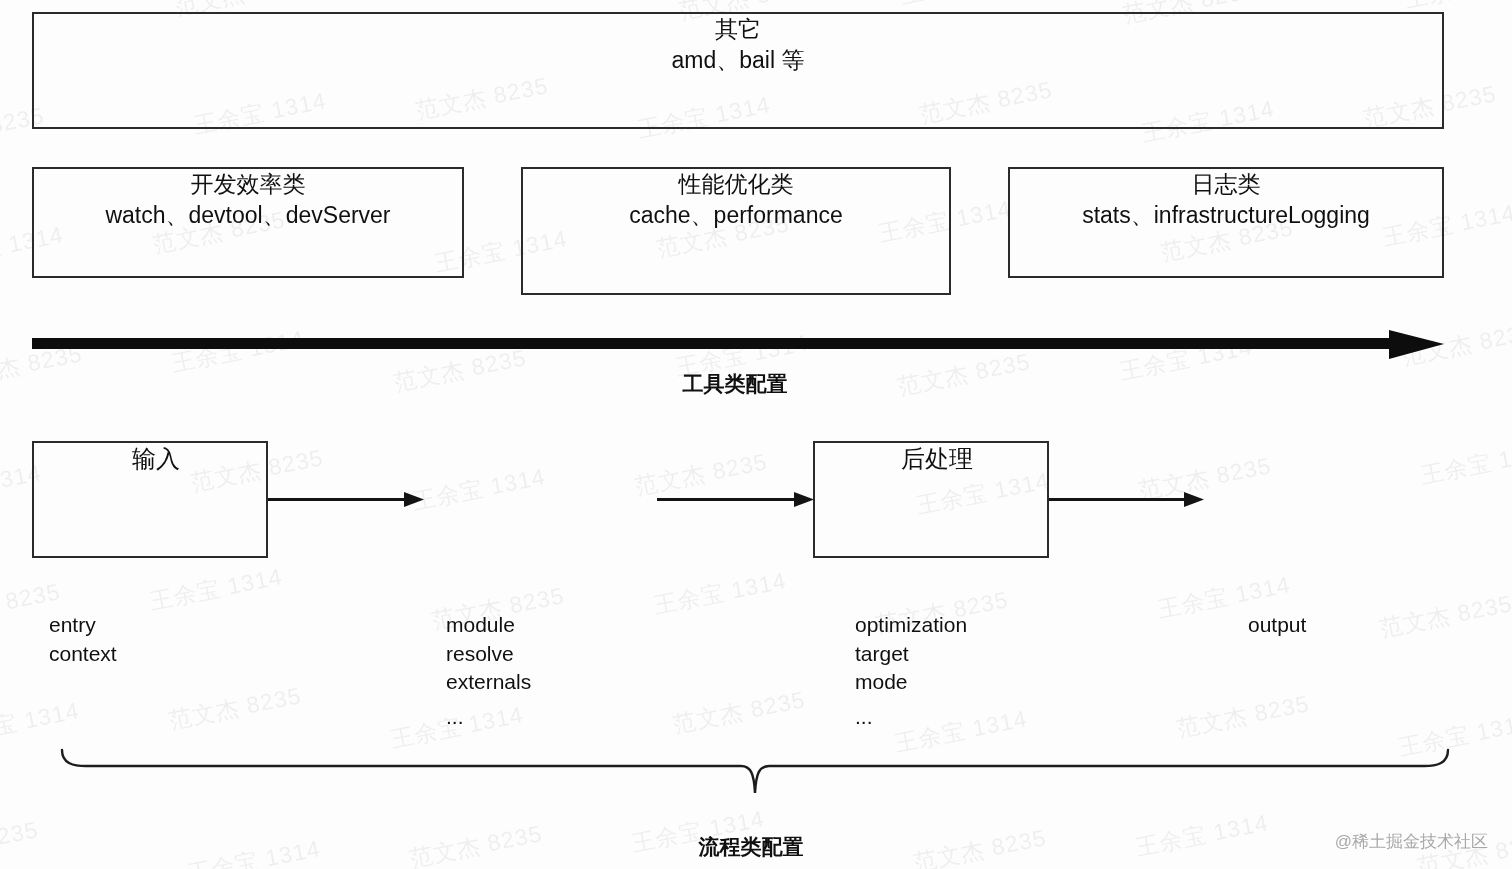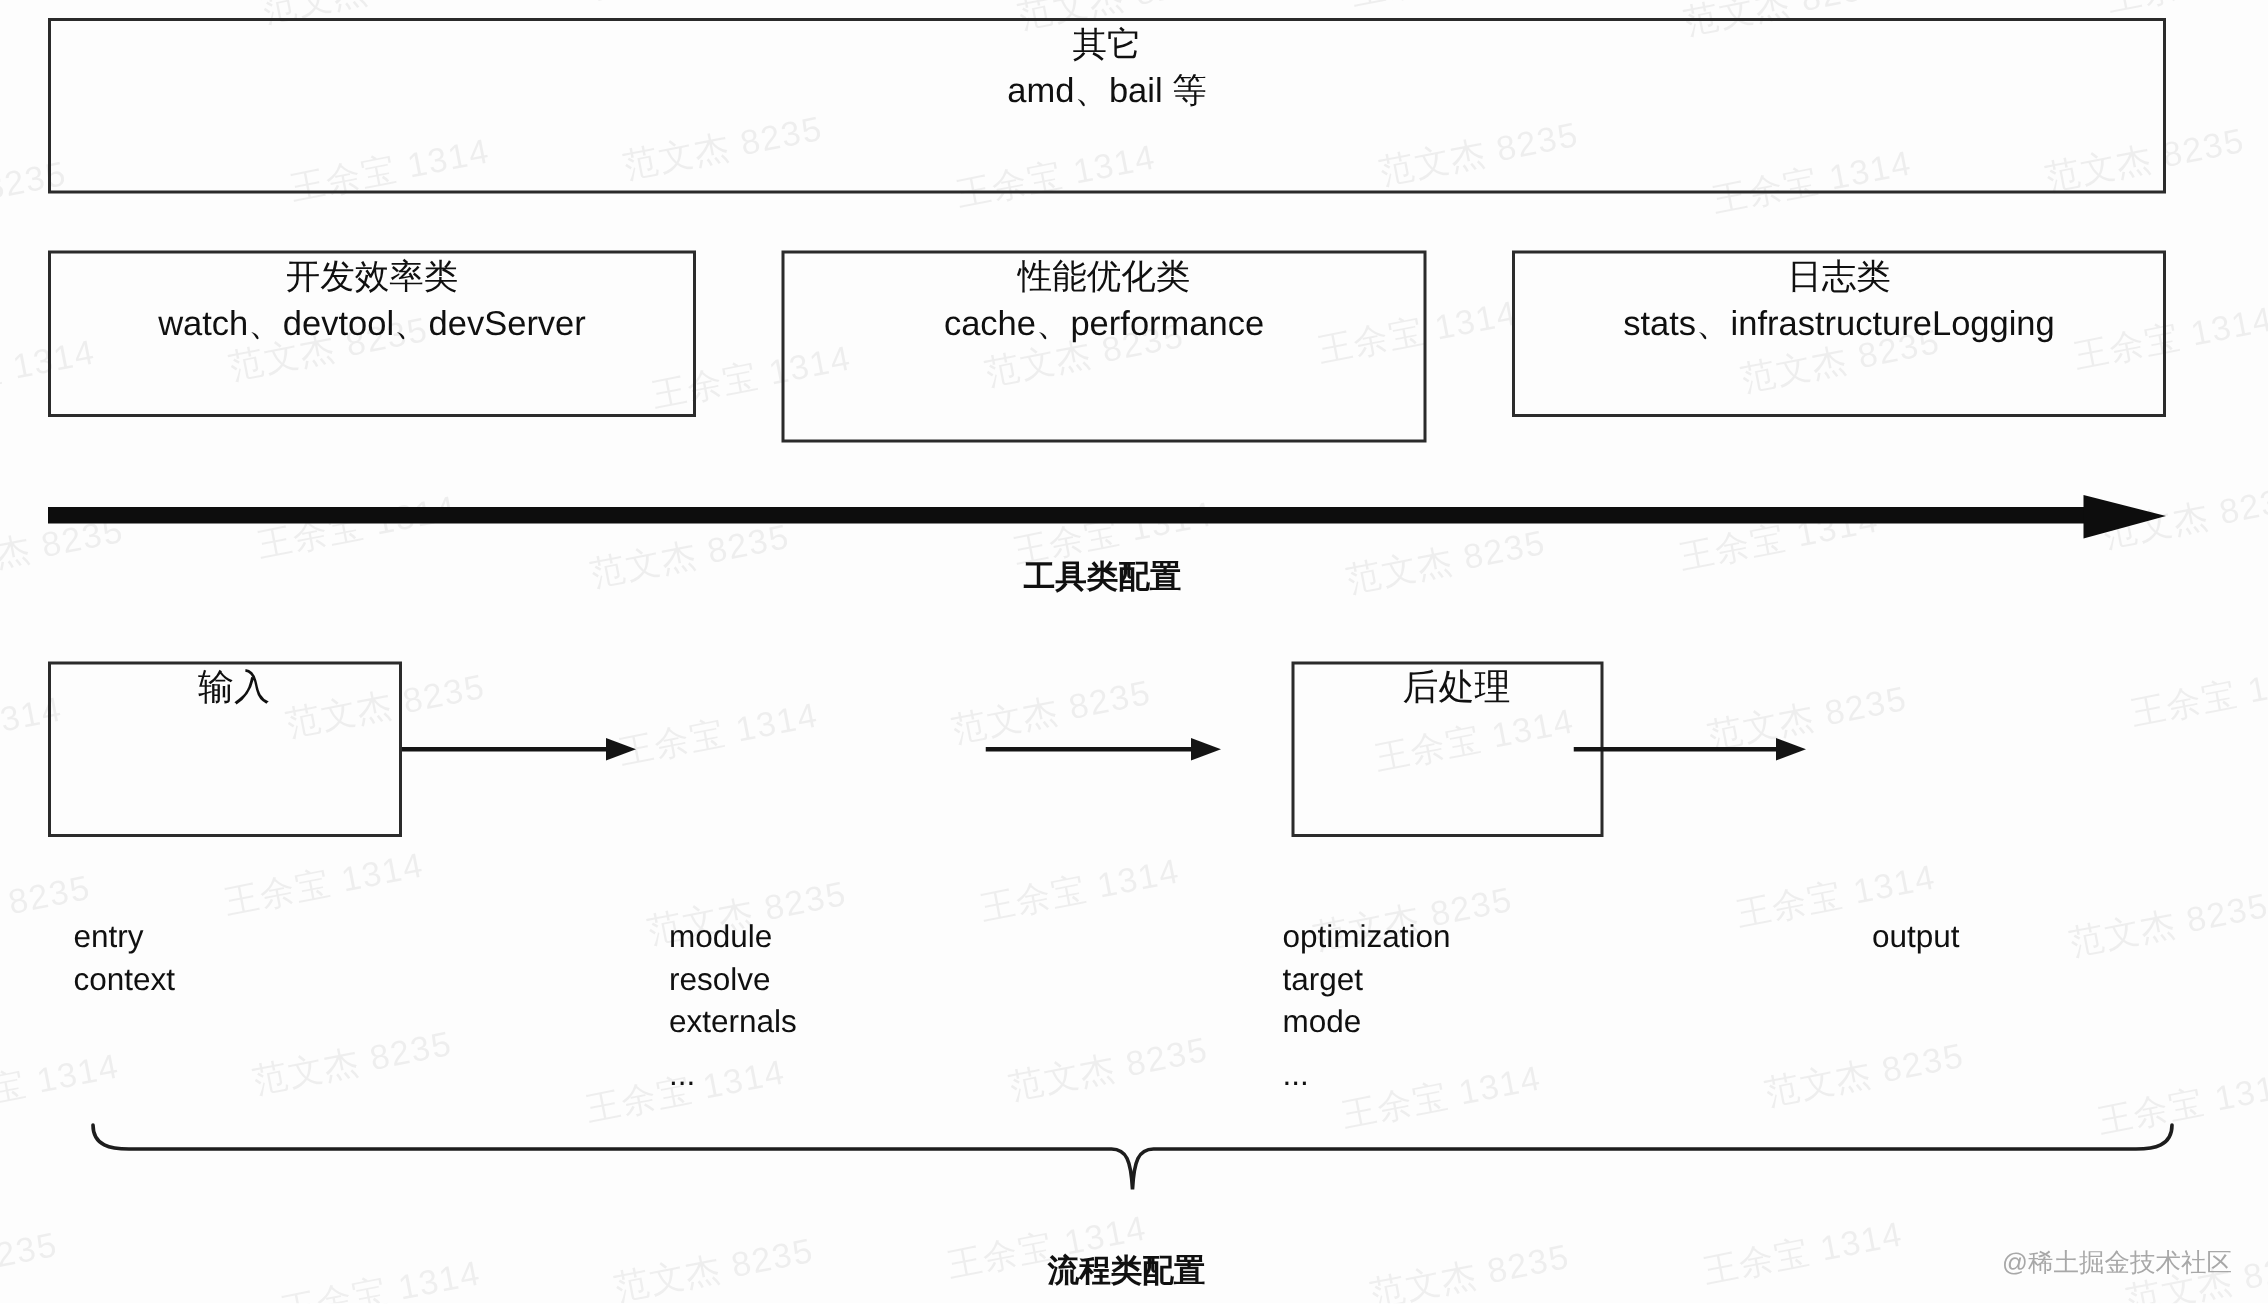--- a/index.html
+++ b/index.html
@@ -97,21 +97,21 @@
     z-index: 2;
   }
 
   
   .flowbox {
     height: 117px;
     top: 441px;
   }
   #flow-input   { left: 32px;   width: 236px; }
   #flow-module  { left: 423px;  width: 234px; }
-  #flow-post    { left: 861px;  width: 208px; }
+  #flow-post    { left: 813px;  width: 236px; }
   #flow-output  { left: 1203px; width: 236px; }
   .flowbox .line1 { font-size: 24px; margin-left: 12px; }
 
   
   .connector {
     position: absolute;
     top: 492px;
     height: 16px;
     z-index: 2;
   }

